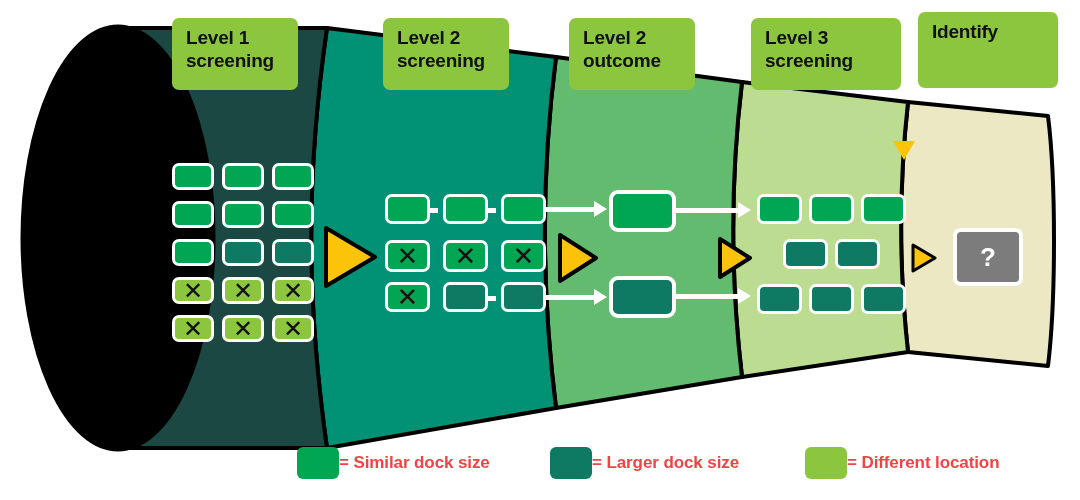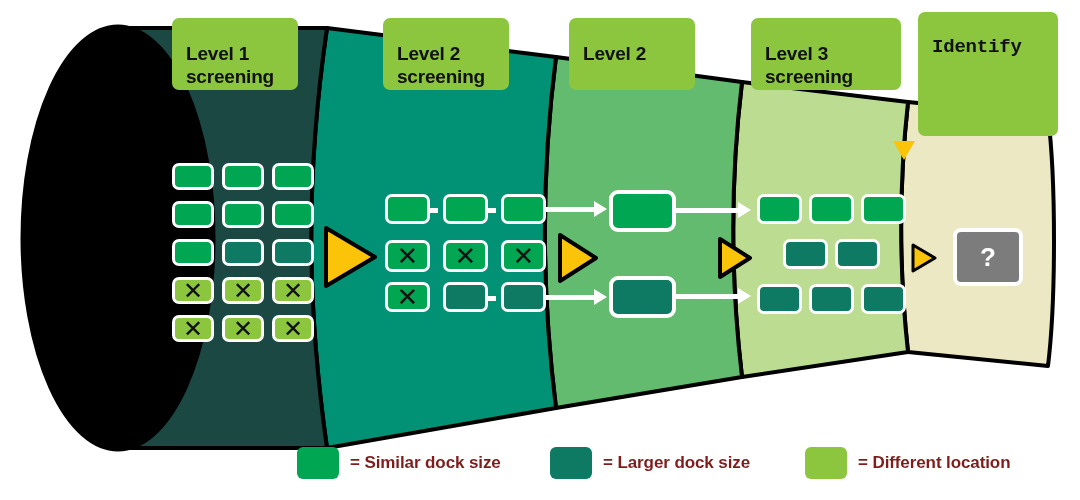--- a/index.html
+++ b/index.html
@@ -7,21 +7,21 @@
     width:1080px;height:500px;background:#ffffff;position:relative;overflow:hidden;
     font-family:"Liberation Sans","DejaVu Sans",sans-serif;
   }
   #stage{position:absolute;left:0;top:0;width:1080px;height:500px;}
   .funnel-svg{position:absolute;left:0;top:0;width:1080px;height:500px;}
 
   
   .hdr{
     position:absolute;background:#8cc63e;border-radius:7px;
     color:#111111;font-weight:bold;font-size:19px;line-height:23px;
-    padding:24px 12px 9px 14px;box-sizing:border-box;
+    padding:8px 12px 9px 14px;box-sizing:border-box;
     letter-spacing:-0.2px;
   }
   .hdr span{display:block;white-space:nowrap;}
 
   
   .callout{
     position:absolute;background:#fcc408;border-radius:5px;
     color:#18544a;font-weight:bold;font-size:16px;line-height:18px;
     padding:5px 9px 6px 9px;box-sizing:border-box;white-space:nowrap;
   }
@@ -55,21 +55,21 @@
     position:absolute;width:0;height:0;
     border-top:8px solid transparent;border-bottom:8px solid transparent;
     border-left:13px solid #ffffff;
   }
 
   
   .legend{position:absolute;left:0;top:443px;width:1080px;height:50px;}
   .leg-item{position:absolute;display:flex;align-items:center;}
   .leg-sw{width:42px;height:32px;border-radius:6px;}
   .leg-txt{
-    margin-left:11px;font-size:17px;font-weight:bold;color:#7f1d1d;
+    font-size:17px;font-weight:bold;color:#ef4444;
     white-space:nowrap;letter-spacing:-0.1px;
   }
 </style>
 </head>
 <body>
 
 <div id="stage">
 
   <svg class="funnel-svg" viewBox="0 0 1080 500">
     <g>
@@ -105,28 +105,29 @@
     <span>screening</span>
   </div>
 
   <div class="hdr" style="left:383px;top:18px;width:126px;height:72px;">
     <span>Level 2</span>
     <span>screening</span>
   </div>
 
   <div class="hdr" style="left:569px;top:18px;width:126px;height:72px;">
     <span>Level 2</span>
+    <span>outcome</span>
   </div>
 
   <div class="hdr" style="left:751px;top:18px;width:150px;height:72px;">
     <span>Level 3</span>
     <span>screening</span>
   </div>
 
-  <div class="hdr" style="left:918px;top:12px;width:140px;height:124px;font-family:Liberation Mono, monospace;">
+  <div class="hdr" style="left:918px;top:12px;width:140px;height:76px;">
     <span>Identify</span>
   </div>
 
   <div class="callout-tail" style="left:893px;top:141px;"></div>
 
   <div>
 
     <div class="chip" style="left:172px;top:163px;width:42px;height:27px;background:#00a651;"></div>
     <div class="chip" style="left:222px;top:163px;width:42px;height:27px;background:#00a651;"></div>
     <div class="chip" style="left:272px;top:163px;width:42px;height:27px;background:#00a651;"></div>

